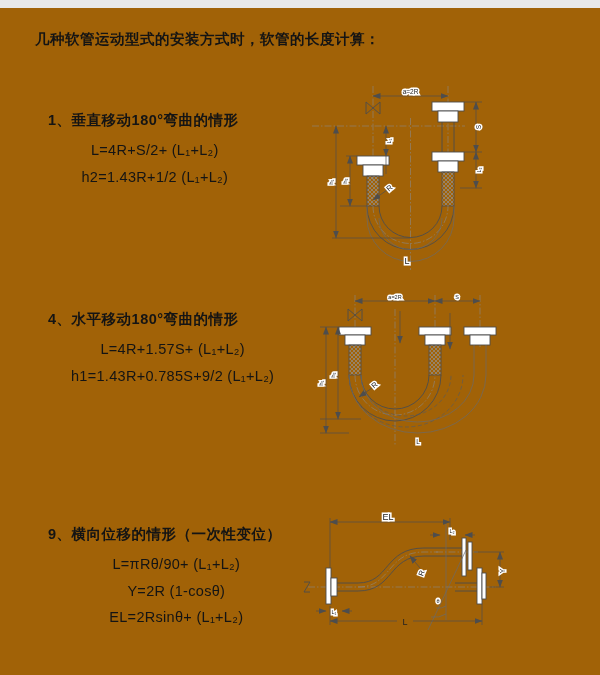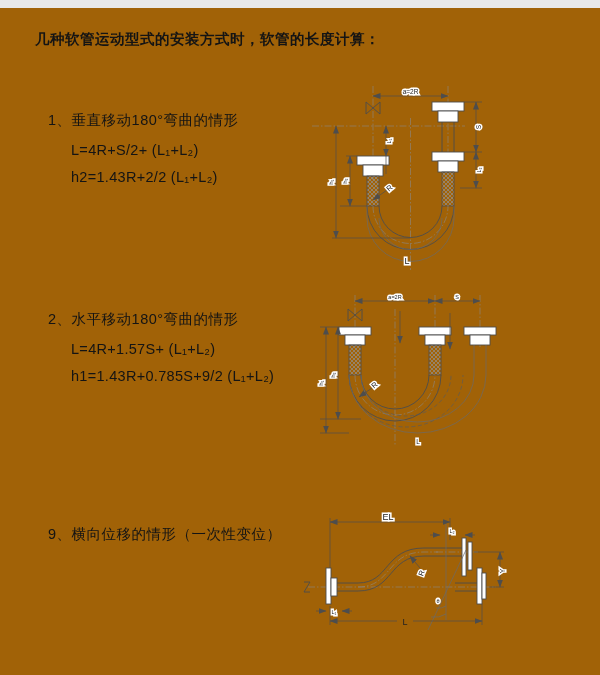--- a/index.html
+++ b/index.html
@@ -3,23 +3,23 @@
 <meta charset="utf-8">
 <style>
   html,body{margin:0;padding:0;background:#e8e8e8;}
   .page{
     position:relative;width:600px;height:675px;background:#a16207;
     font-family:"Liberation Sans", sans-serif;color:#141414;overflow:hidden;
     margin:8px auto;
   }
   .abs{position:absolute;}
   .title{left:35px;top:22px;font-size:14.5px;font-weight:bold;letter-spacing:0.5px;}
-  .section-heading{font-size:14.5px;font-weight:normal;letter-spacing:0.5px;}
+  .section-heading{font-size:14.5px;font-weight:bold;letter-spacing:0.5px;}
   .formula{font-size:14.5px;letter-spacing:0.3px;line-height:26.5px;white-space:pre;}
-  .formulas{margin-left:23px;margin-top:7px;}
+  .formulas{margin-left:23px;margin-top:7px;text-align:center;}
   #sec1{left:48px;top:103px;}
   #sec2{left:48px;top:302px;}
   #sec3{left:48px;top:517px;}
   svg{display:block;}
   svg .ln{stroke:#4d4d4d;stroke-width:0.9;fill:none;}
   svg .thin{stroke:#6a6a6a;stroke-width:0.7;fill:none;}
   svg .cl{stroke:#8a8a8a;stroke-width:0.6;fill:none;stroke-dasharray:7 2 1.5 2;}
   svg .dash{stroke:#5a5a5a;stroke-width:0.7;fill:none;stroke-dasharray:4 2.5;}
   svg .fl{fill:#ffffff;stroke:#4d4d4d;stroke-width:0.9;}
   svg .dim{stroke:#4d4d4d;stroke-width:0.7;fill:none;}
@@ -34,34 +34,39 @@
 <body>
 
 <div class="page">
 
   <div class="abs title">几种软管运动型式的安装方式时，软管的长度计算：</div>
 
   <div class="abs" id="sec1">
     <div class="section-heading">1、垂直移动180°弯曲的情形</div>
     <div class="formulas">
       <div class="formula">L=4R+S/2+ (L₁+L₂)</div>
-      <div class="formula">h2=1.43R+2/2 (L₁+L₂)</div>
+      <div class="formula">h2=1.43R+1/2 (L₁+L₂)</div>
     </div>
   </div>
 
   <div class="abs" id="sec2">
-    <div class="section-heading">2、水平移动180°弯曲的情形</div>
+    <div class="section-heading">4、水平移动180°弯曲的情形</div>
     <div class="formulas">
       <div class="formula">L=4R+1.57S+ (L₁+L₂)</div>
       <div class="formula">h1=1.43R+0.785S+9/2 (L₁+L₂)</div>
     </div>
   </div>
 
   <div class="abs" id="sec3">
     <div class="section-heading">9、横向位移的情形（一次性变位）</div>
+    <div class="formulas">
+      <div class="formula">L=πRθ/90+ (L₁+L₂)</div>
+      <div class="formula">Y=2R (1-cosθ)</div>
+      <div class="formula">EL=2Rsinθ+ (L₁+L₂)</div>
+    </div>
   </div>
 
   <svg class="abs" style="left:310px;top:72px;" width="290" height="195" viewBox="0 0 290 195">
     <defs>
       <marker id="d1a" viewBox="0 0 8 6" markerWidth="8" markerHeight="6" refX="7.5" refY="3" orient="auto-start-reverse" markerUnits="userSpaceOnUse">
         <path d="M0,0L8,3L0,6Z" fill="#4d4d4d"></path>
       </marker>
       <pattern id="d1p" width="4" height="4" patternUnits="userSpaceOnUse">
         <path d="M0,0L4,4M4,0L0,4" stroke="#909090" stroke-width="0.7"></path>
       </pattern>

